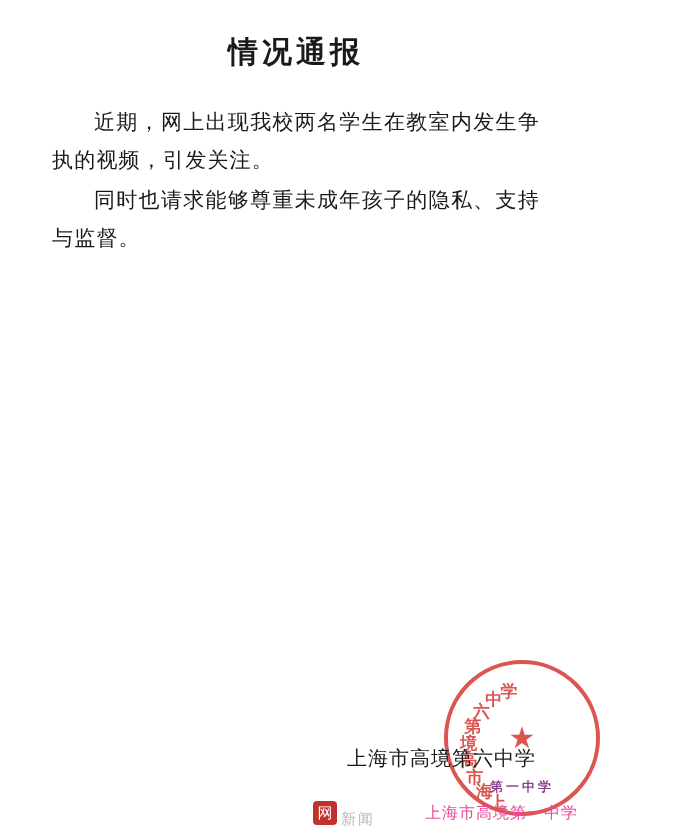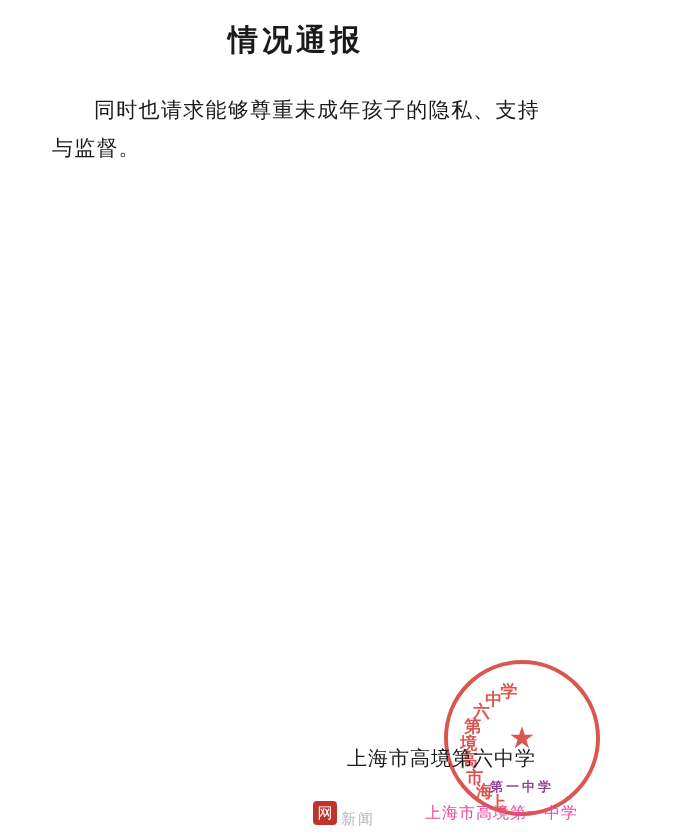--- a/index.html
+++ b/index.html
@@ -13,21 +13,21 @@
     font-family: "Liberation Serif", "DejaVu Serif", serif;
     color: #1a1a1a;
     overflow: hidden;
     position: relative;
   }
   .page {
     position: relative;
     width: 592px;
     height: 834px;
     box-sizing: border-box;
-    padding: 6px 52px 0 52px;
+    padding: 18px 52px 0 52px;
   }
   .doc-title {
     text-align: center;
     font-size: 30px;
     font-weight: bold;
     letter-spacing: 4px;
     margin: 14px 0 30px 0;
     font-family: "Liberation Serif", "DejaVu Serif", serif;
   }
   .body-text p {
@@ -153,20 +153,21 @@
   }
 </style>
 </head>
 <body>
 
 <div class="page">
 
   <h1 class="doc-title">情况通报</h1>
 
   <div class="body-text">
+    <p>近期，网上出现我校两名学生在教室内发生争执的视频，引发关注。</p>
     <p>同时也请求能够尊重未成年孩子的隐私、支持与监督。</p>
   </div>
 
   <div class="seal">
     <div class="seal-inner"></div>
     <div class="seal-top-text">
       <span style="transform: rotate(-62deg) translate(-62px,-4px) rotate(62deg);">上</span>
       <span style="transform: rotate(-46deg) translate(-62px,-4px) rotate(46deg);">海</span>
       <span style="transform: rotate(-30deg) translate(-62px,-4px) rotate(30deg);">市</span>
       <span style="transform: rotate(-14deg) translate(-62px,-4px) rotate(14deg);">高</span>

